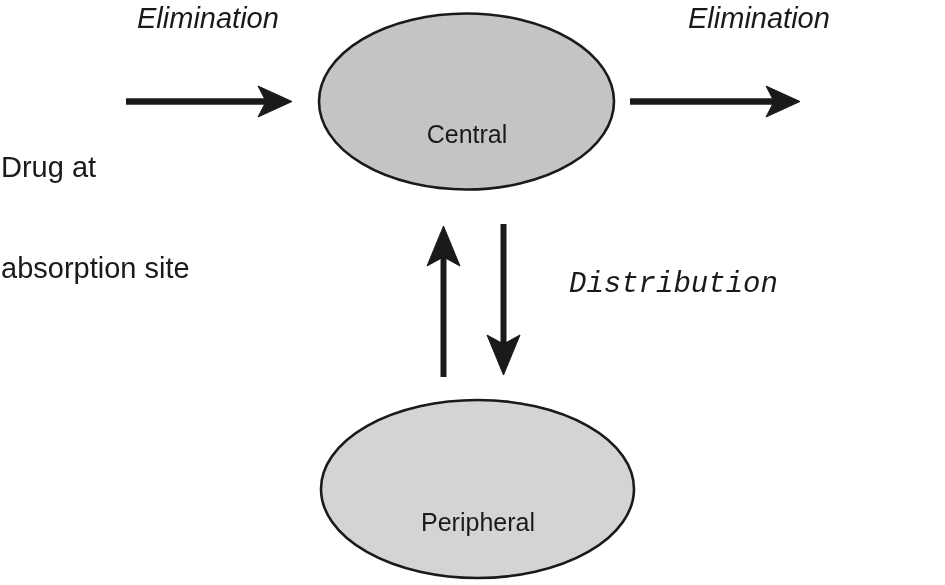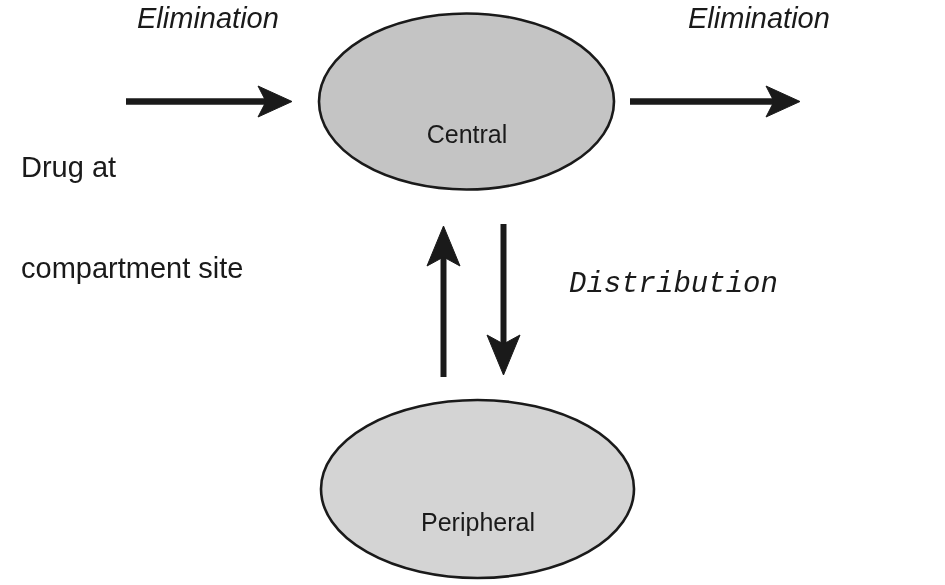--- a/index.html
+++ b/index.html
@@ -72,21 +72,20 @@
   #distribution-label {
     left: 569px;
     top: 268px;
     font-family: Liberation Mono, monospace;
   }
   
   .edge-text {
     font-size: 29px;
     font-style: normal;
     font-weight: normal;
-    padding-left: 20px;
   }
   #drug-at-site-text {
     left: 1px;
     top: 84px;
     text-align: left;
   }
   #drug-excreted-text {
     left: 816px;
     top: 84px;
     text-align: left;
@@ -138,17 +137,17 @@
   </div>
 
   <div class="flow-label" id="absorption-label">Elimination</div>
 
   <div class="flow-label" id="elimination-label">Elimination</div>
 
   <div class="flow-label" id="distribution-label">Distribution</div>
 
   <div class="edge-text" id="drug-at-site-text">
     <span class="edge-text-line">Drug at</span>
-    <span class="edge-text-line">compartment site</span>
+    <span class="edge-text-line">absorption site</span>
   </div>
 
 
 </div>
 
 </body></html>

